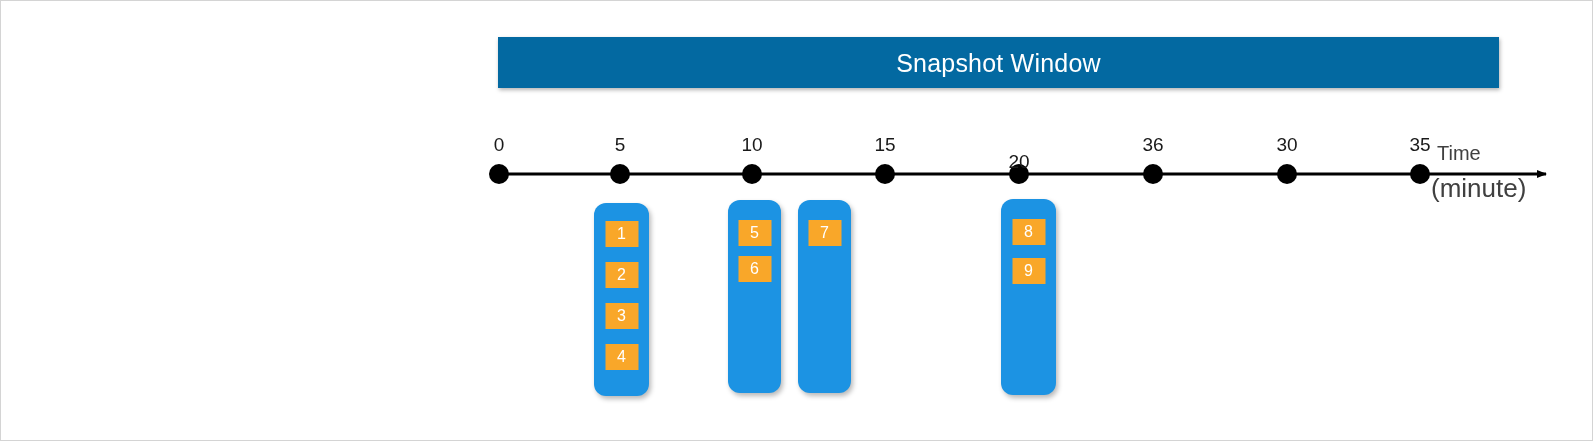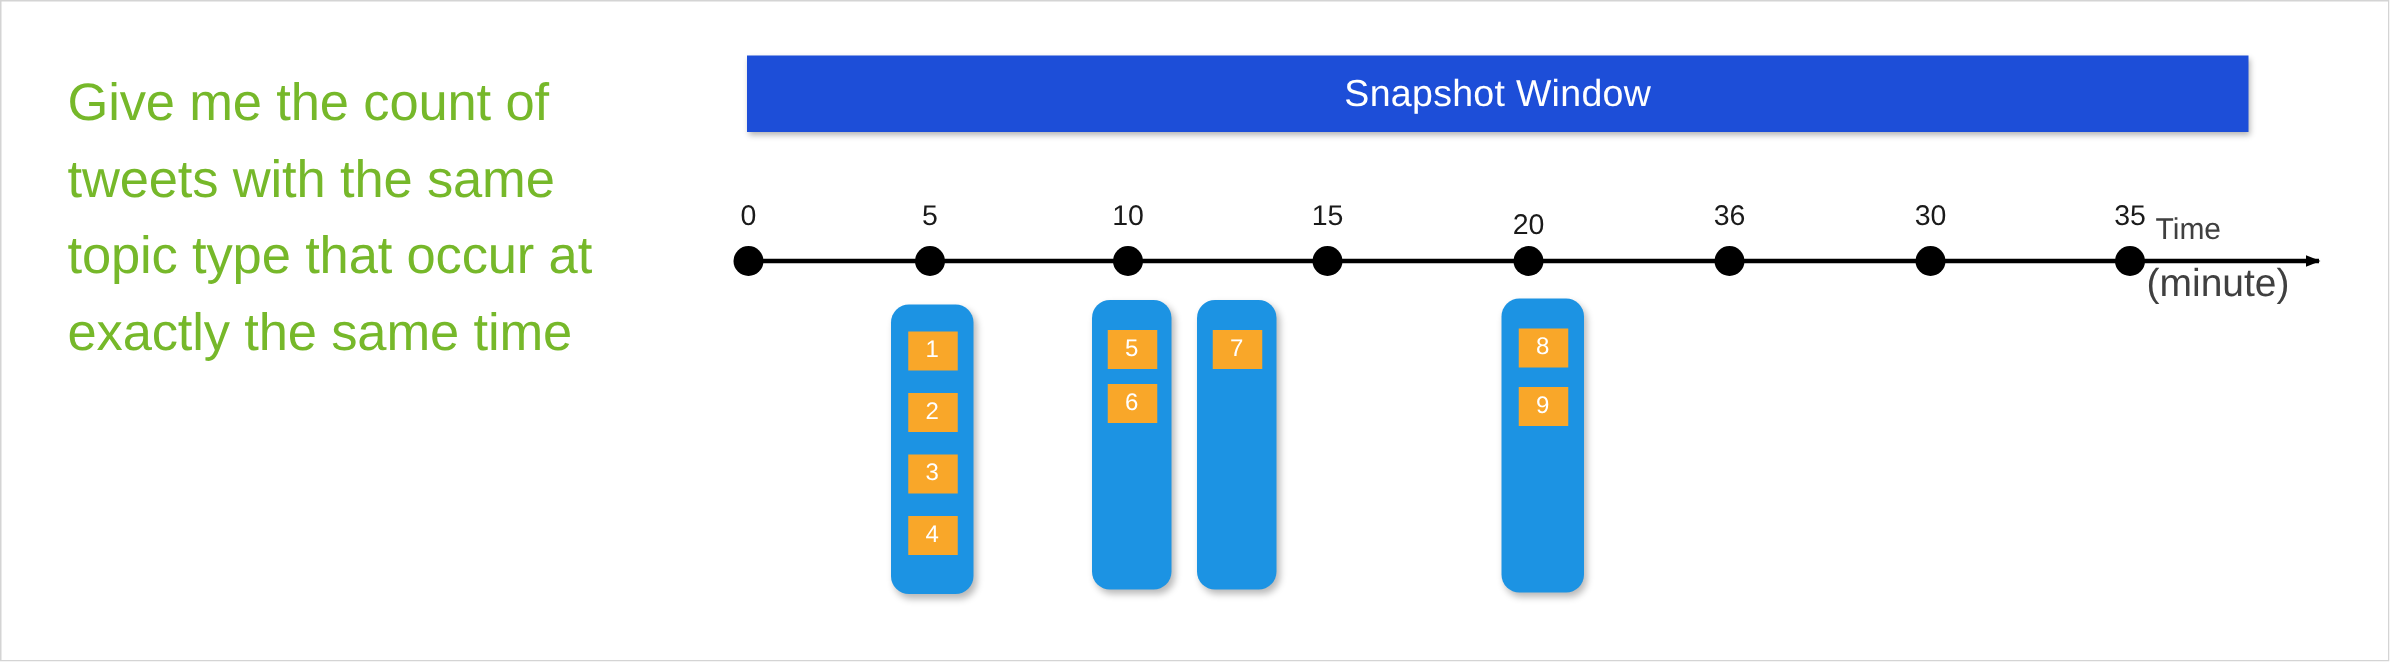--- a/index.html
+++ b/index.html
@@ -34,21 +34,21 @@
     letter-spacing: -0.1px;
   }
 
   
   #snapshot-banner {
     position: absolute;
     left: 497px;
     top: 36px;
     width: 1001px;
     height: 51px;
-    background: #1d4ed8;
+    background: #0369a1;
     box-shadow: 1px 2px 4px rgba(0,0,0,0.30);
   }
   #snapshot-banner-label {
     position: absolute;
     left: 0;
     right: 0;
     top: 50%;
     transform: translateY(-50%);
     text-align: center;
     color: #ffffff;
@@ -110,21 +110,20 @@
     line-height: 26px;
     text-align: center;
     font-family: "Liberation Sans", sans-serif;
   }
 </style>
 </head>
 <body>
 
 <div id="slide">
 
-  <div id="question-text">Give me the count of tweets with the same topic type that occur at exactly the same time</div>
 
   <div id="snapshot-banner">
     <div id="snapshot-banner-label">Snapshot Window</div>
   </div>
 
   <svg id="timeline" viewBox="0 0 1593 441" xmlns="http://www.w3.org/2000/svg">
     <defs>
       <marker id="arrowhead" markerWidth="10" markerHeight="8" refX="9" refY="4" orient="auto" markerUnits="userSpaceOnUse">
         <polygon points="0 0, 10 4, 0 8" fill="#000000"></polygon>
       </marker>
@@ -137,21 +136,21 @@
     <circle cx="1018" cy="173" r="10" fill="#000000"></circle>
     <circle cx="1152" cy="173" r="10" fill="#000000"></circle>
     <circle cx="1286" cy="173" r="10" fill="#000000"></circle>
     <circle cx="1419" cy="173" r="10" fill="#000000"></circle>
   </svg>
 
   <div class="tick-label" style="left:498px;  top:133px;">0</div>
   <div class="tick-label" style="left:619px;  top:133px;">5</div>
   <div class="tick-label" style="left:751px;  top:133px;">10</div>
   <div class="tick-label" style="left:884px;  top:133px;text-align:right;">15</div>
-  <div class="tick-label" style="left:1018px; top:139px;">20</div>
+  <div class="tick-label" style="left:1018px; top:150px;">20</div>
   <div class="tick-label" style="left:1152px; top:133px;">36</div>
   <div class="tick-label" style="left:1286px; top:133px;">30</div>
   <div class="tick-label" style="left:1419px; top:133px;">35</div>
 
   <div id="axis-title-line1">Time</div>
   <div id="axis-title-line2">(minute)</div>
 
   <div class="stack" style="left:593px; top:202px; width:55px; height:193px;">
     <div class="item-box" style="top:18px;">1</div>
     <div class="item-box" style="top:59px;">2</div>

